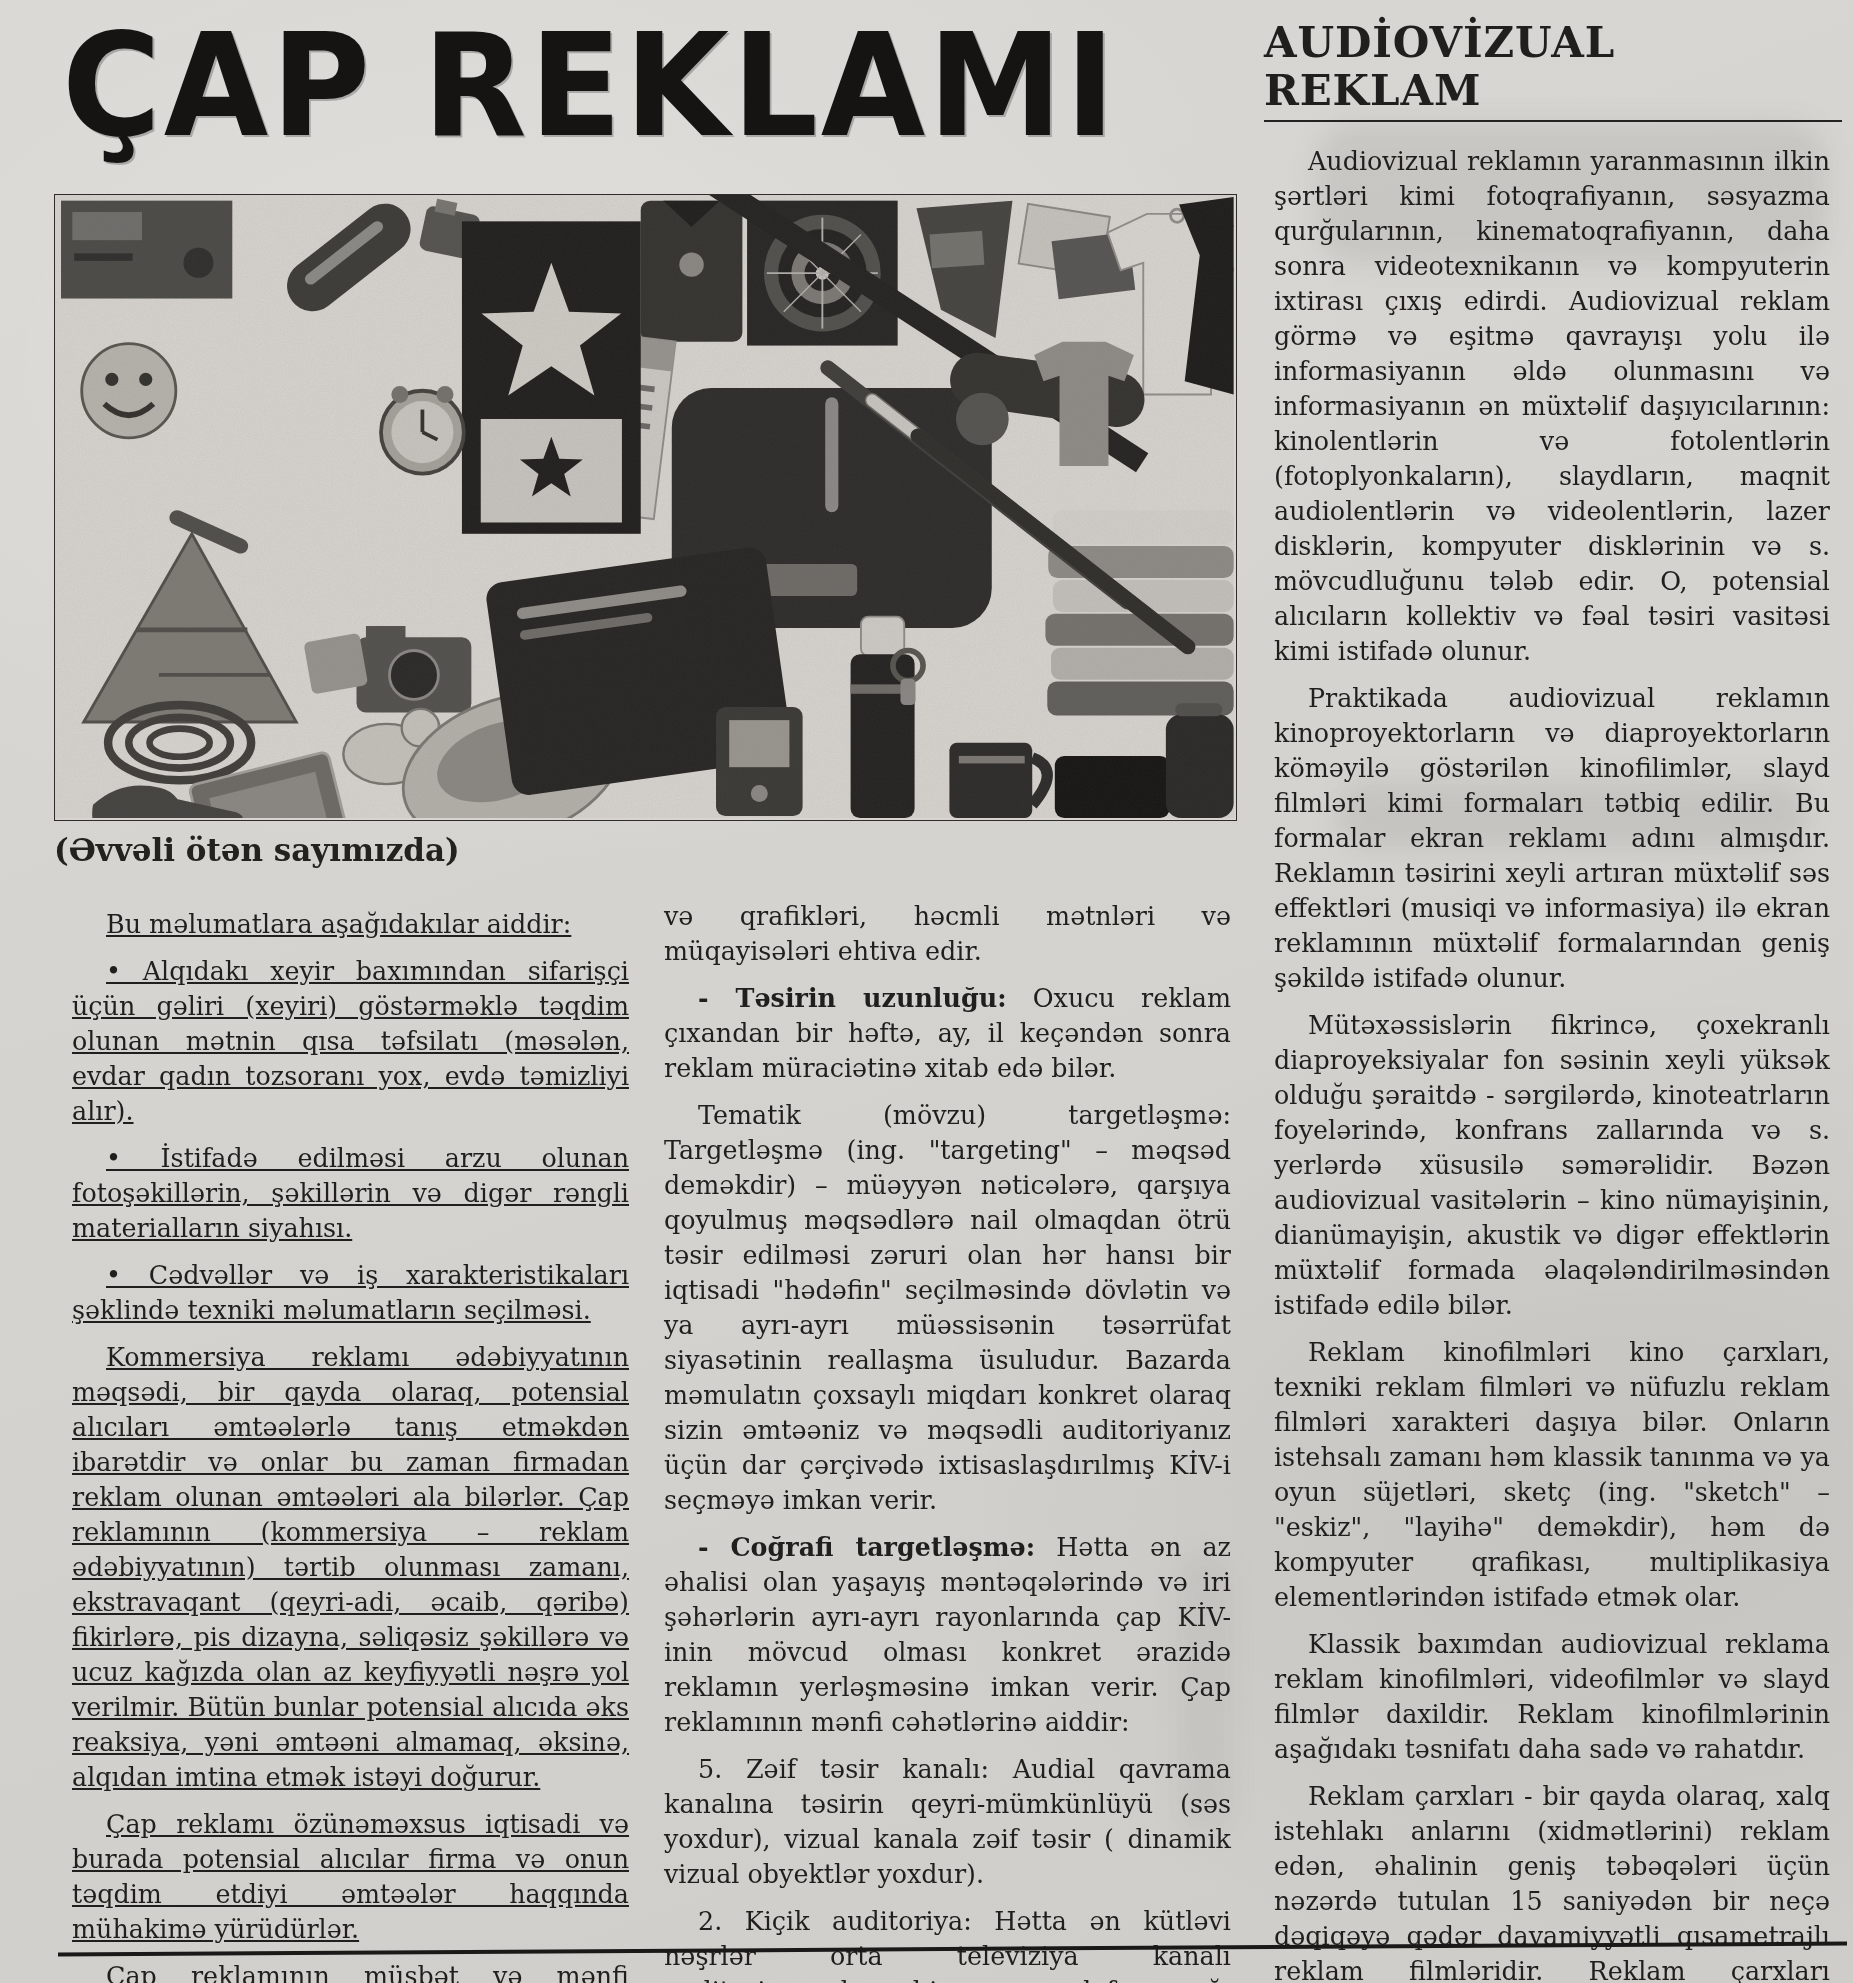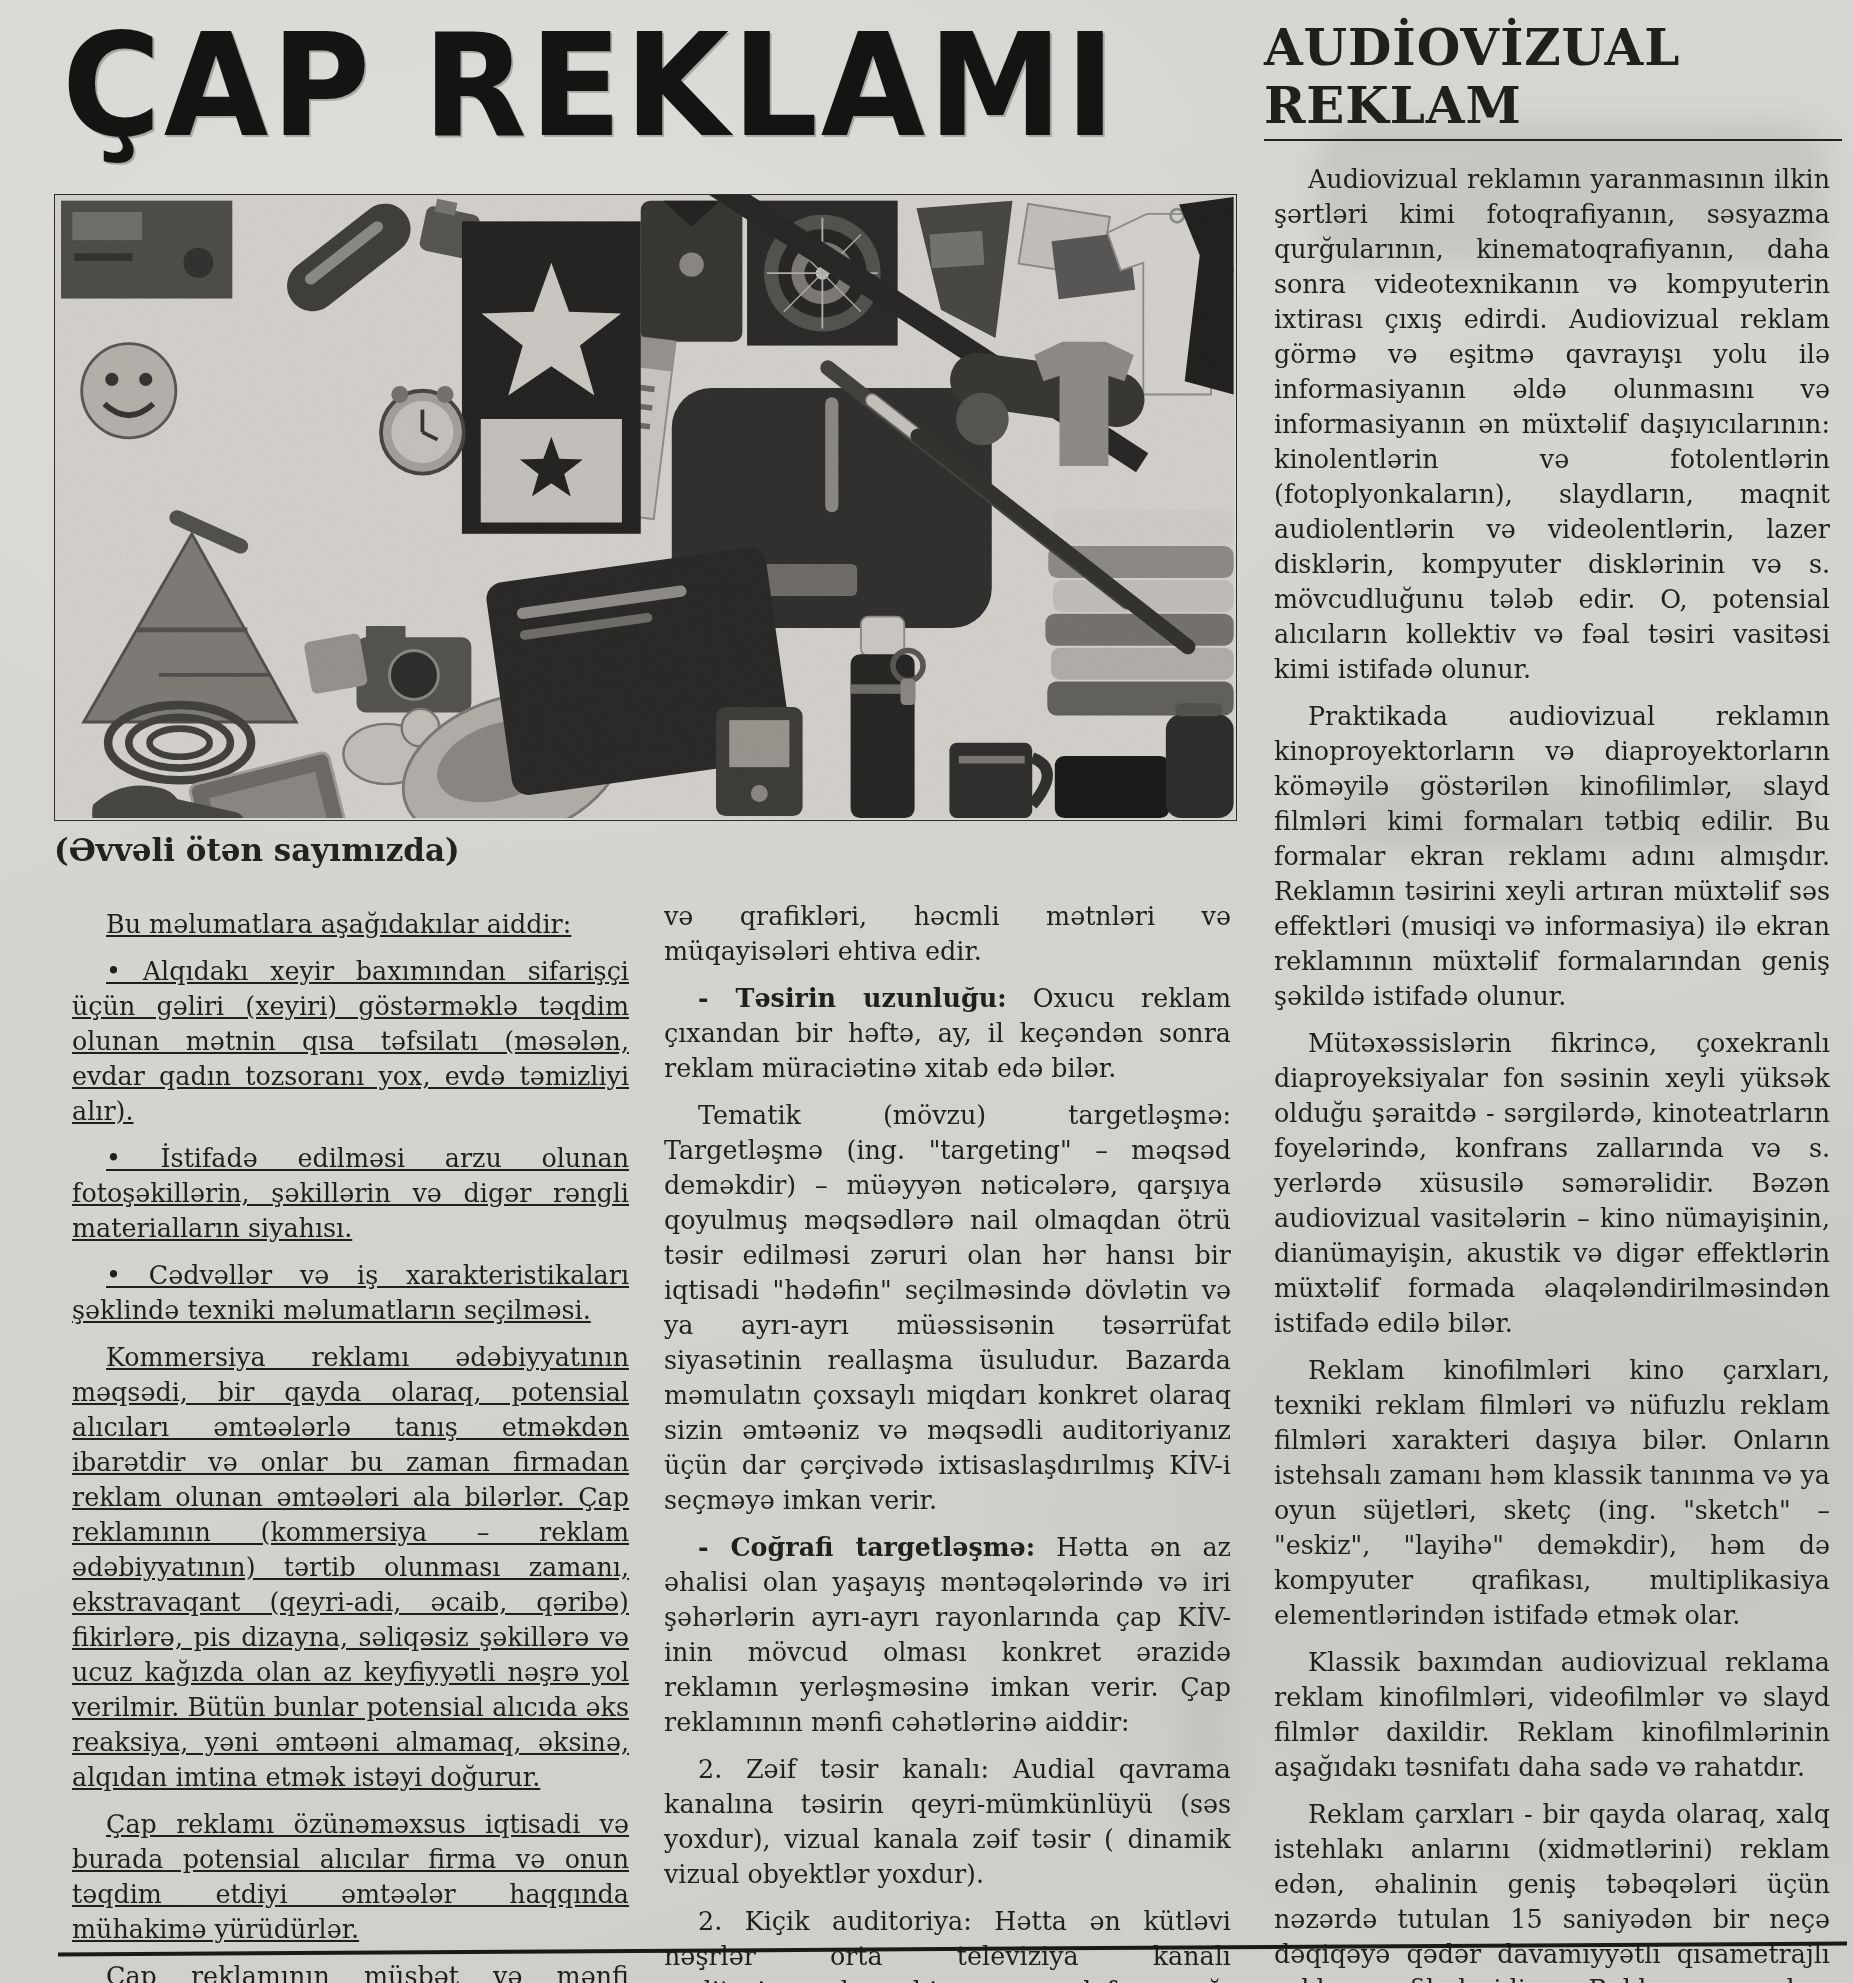--- a/index.html
+++ b/index.html
@@ -27,21 +27,21 @@
     font-weight:bold; font-size:31px; color:#23221f;
   }
   .col { position:absolute; font-size:25.4px; line-height:35px; text-align:justify; color:#201f1d; }
   .col p { margin:12px; text-indent:34px; }
   .col p.noindent { text-indent:0; }
   .col b { font-weight:bold; }
   .col-left  { left:60px;   top:895px; width:581px;text-decoration:underline; }
   .col-mid   { left:652px;  top:887px; width:591px; }
   .col-right { left:1262px; top:19px;  width:580px; }
   .subhead {
-    margin:0 0 9.4px 1.9px; font-size:50px; font-weight:bold; letter-spacing:0.9px;
+    margin:0 0 9.4px 1.9px; font-size:42px; font-weight:bold; letter-spacing:0.9px;
     display:inline-block; border-bottom:2.8px solid #232220; padding:0 9.4px 4.7px 0;
     text-indent:0; line-height:1.15;
   }
   .bottom-rule {
     position:absolute; left:58px; top:1947px; width:1789px; height:3.8px;
     background:#1a1918; transform:rotate(-0.35deg);
   }
   .smudge { position:absolute; background:rgba(70,68,64,0.10); filter:blur(13px); border-radius:38px; }
   #smudge-1 { left:1318px; top:122px;  width:508px; height:141px; }
   #smudge-2 { left:1337px; top:782px;  width:471px; height:66px;  }
@@ -289,21 +289,21 @@
       <p>Çap reklamı özünəməxsus iqtisadi və burada potensial alıcılar firma və onun təqdim etdiyi əmtəələr haqqında mühakimə yürüdürlər.</p>
       <p>Çap reklamının müsbət və mənfi cəhətləri mövcuddur. Müsbət cəhətlərə ənənəvi olaraq aiddir:</p>
       <p><b>- İnformativlik:</b> Reklam müraciəti özündə çoxsaylı arqumentləri, cədvəlləri</p>
     </div>
 
   <div class="col col-mid">
       <p class="noindent">və qrafikləri, həcmli mətnləri və müqayisələri ehtiva edir.</p>
       <p><b>- Təsirin uzunluğu:</b> Oxucu reklam çıxandan bir həftə, ay, il keçəndən sonra reklam müraciətinə xitab edə bilər.</p>
       <p>Tematik (mövzu) targetləşmə: Targetləşmə (ing. "targeting" – məqsəd deməkdir) – müəyyən nəticələrə, qarşıya qoyulmuş məqsədlərə nail olmaqdan ötrü təsir edilməsi zəruri olan hər hansı bir iqtisadi "hədəfin" seçilməsində dövlətin və ya ayrı-ayrı müəssisənin təsərrüfat siyasətinin reallaşma üsuludur. Bazarda məmulatın çoxsaylı miqdarı konkret olaraq sizin əmtəəniz və məqsədli auditoriyanız üçün dar çərçivədə ixtisaslaşdırılmış KİV-i seçməyə imkan verir.</p>
       <p><b>- Coğrafi targetləşmə:</b> Hətta ən az əhalisi olan yaşayış məntəqələrində və iri şəhərlərin ayrı-ayrı rayonlarında çap KİV-inin mövcud olması konkret ərazidə reklamın yerləşməsinə imkan verir. Çap reklamının mənfi cəhətlərinə aiddir:</p>
-      <p>2. Zəif təsir kanalı: Audial qavrama kanalına təsirin qeyri-mümkünlüyü (səs yoxdur), vizual kanala zəif təsir ( dinamik vizual obyektlər yoxdur).</p>
+      <p>5. Zəif təsir kanalı: Audial qavrama kanalına təsirin qeyri-mümkünlüyü (səs yoxdur), vizual kanala zəif təsir ( dinamik vizual obyektlər yoxdur).</p>
       <p>2. Kiçik auditoriya: Hətta ən kütləvi nəşrlər orta televiziya kanalı auditoriyasından bir neçə dəfə aşağı auditoriyaya malikdir. Tematik nəşrlər, bir qayda olaraq, çox az tirajla buraxılır.</p>
     </div>
 
   <div class="col col-right">
     <h2 class="subhead">AUDİOVİZUAL REKLAM</h2>
     <div>
         <p>Audiovizual reklamın yaranmasının ilkin şərtləri kimi fotoqrafiyanın, səsyazma qurğularının, kinematoqrafiyanın, daha sonra videotexnikanın və kompyuterin ixtirası çıxış edirdi. Audiovizual reklam görmə və eşitmə qavrayışı yolu ilə informasiyanın əldə olunmasını və informasiyanın ən müxtəlif daşıyıcılarının: kinolentlərin və fotolentlərin (fotoplyonkaların), slaydların, maqnit audiolentlərin və videolentlərin, lazer disklərin, kompyuter disklərinin və s. mövcudluğunu tələb edir. O, potensial alıcıların kollektiv və fəal təsiri vasitəsi kimi istifadə olunur.</p>
         <p>Praktikada audiovizual reklamın kinoproyektorların və diaproyektorların köməyilə göstərilən kinofilimlər, slayd filmləri kimi formaları tətbiq edilir. Bu formalar ekran reklamı adını almışdır. Reklamın təsirini xeyli artıran müxtəlif səs effektləri (musiqi və informasiya) ilə ekran reklamının müxtəlif formalarından geniş şəkildə istifadə olunur.</p>
         <p>Mütəxəssislərin fikrincə, çoxekranlı diaproyeksiyalar fon səsinin xeyli yüksək olduğu şəraitdə - sərgilərdə, kinoteatrların foyelərində, konfrans zallarında və s. yerlərdə xüsusilə səmərəlidir. Bəzən audiovizual vasitələrin – kino nümayişinin, dianümayişin, akustik və digər effektlərin müxtəlif formada əlaqələndirilməsindən istifadə edilə bilər.</p>
         <p>Reklam kinofilmləri kino çarxları, texniki reklam filmləri və nüfuzlu reklam filmləri xarakteri daşıya bilər. Onların istehsalı zamanı həm klassik tanınma və ya oyun süjetləri, sketç (ing. "sketch" – "eskiz", "layihə" deməkdir), həm də kompyuter qrafikası, multiplikasiya elementlərindən istifadə etmək olar.</p>

